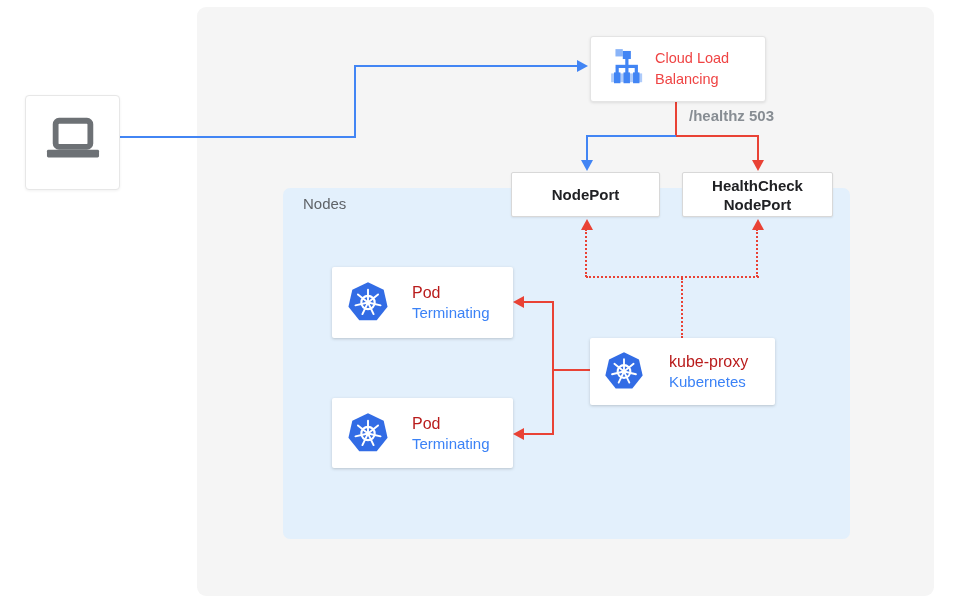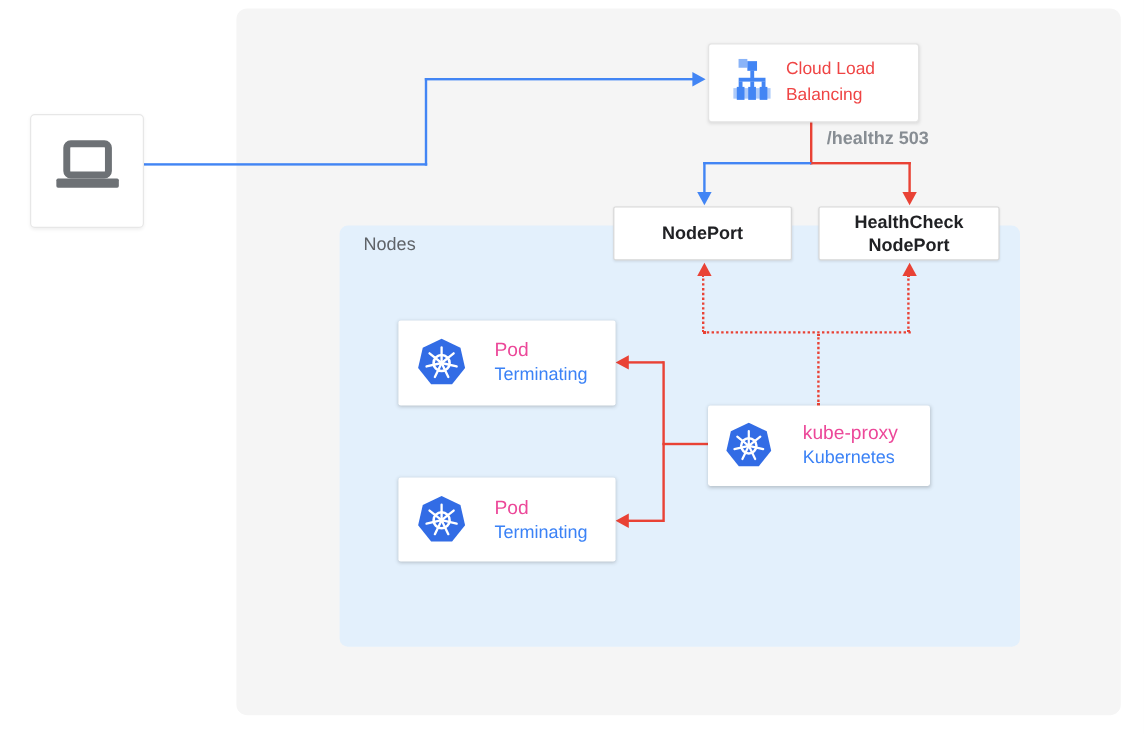--- a/index.html
+++ b/index.html
@@ -21,21 +21,21 @@
     display:flex;flex-direction:column;align-items:center;justify-content:center;
     font-weight:700;font-size:15px;color:#202124;line-height:19px;text-align:center;}
   .nodeport-box{left:511px;top:172px;width:149px;height:45px;}
   .hcnp-box{left:682px;top:172px;width:151px;height:45px;justify-content:center;}
   .entity{border-radius:2px;box-shadow:0 1px 3px rgba(60,64,67,.25);display:flex;align-items:center;}
   .pod1{left:332px;top:267px;width:181px;height:71px;}
   .pod2{left:332px;top:398px;width:181px;height:70px;}
   .kproxy{left:590px;top:338px;width:185px;height:67px;}
   .entity .icon-wrap{margin-left:14px;flex:0 0 auto;display:flex;}
   .entity .txt{margin-left:22px;}
-  .entity .title{font-size:16px;color:#ec4899;line-height:21px;}
+  .entity .title{font-size:16px;color:#b91c1c;line-height:21px;}
   .entity .subtitle{font-size:15px;color:#3b82f6;line-height:20px;}
 
   .healthz{position:absolute;left:689px;top:107px;font-size:15px;font-weight:700;color:#878d93;}
 
   
   .h-line,.v-line{position:absolute;}
   .blue{background:#4285f4;}
   .red{background:#e94235;}
   .h-line{height:2px;}
   .v-line{width:2px;}

